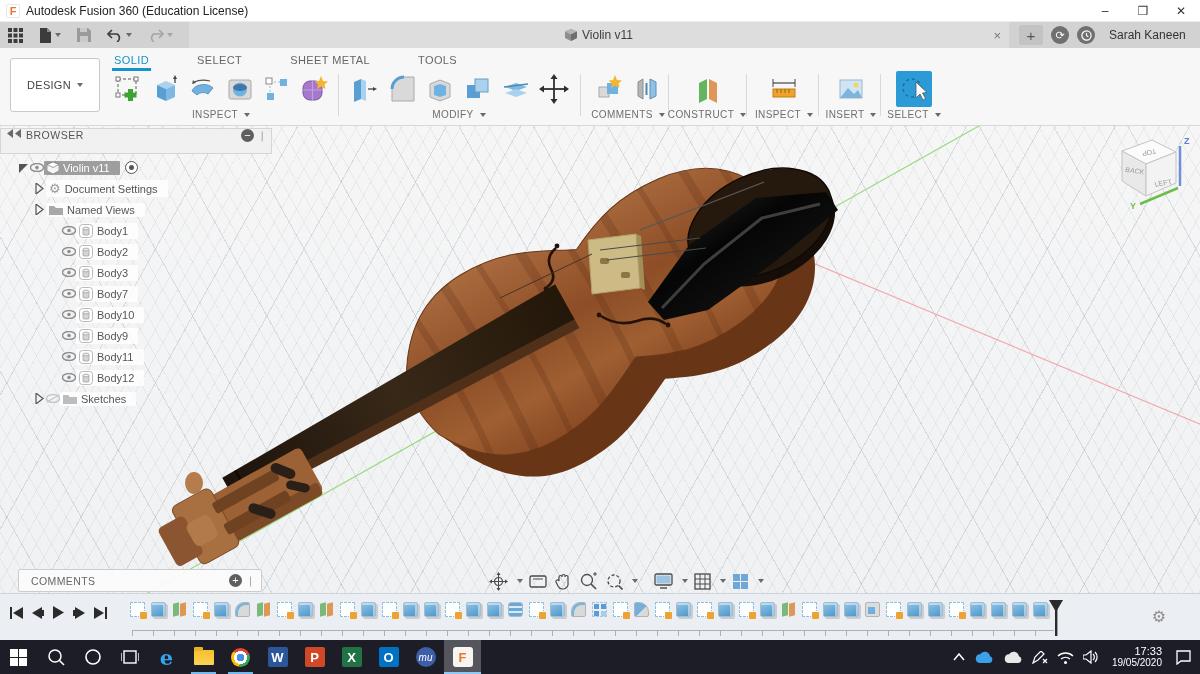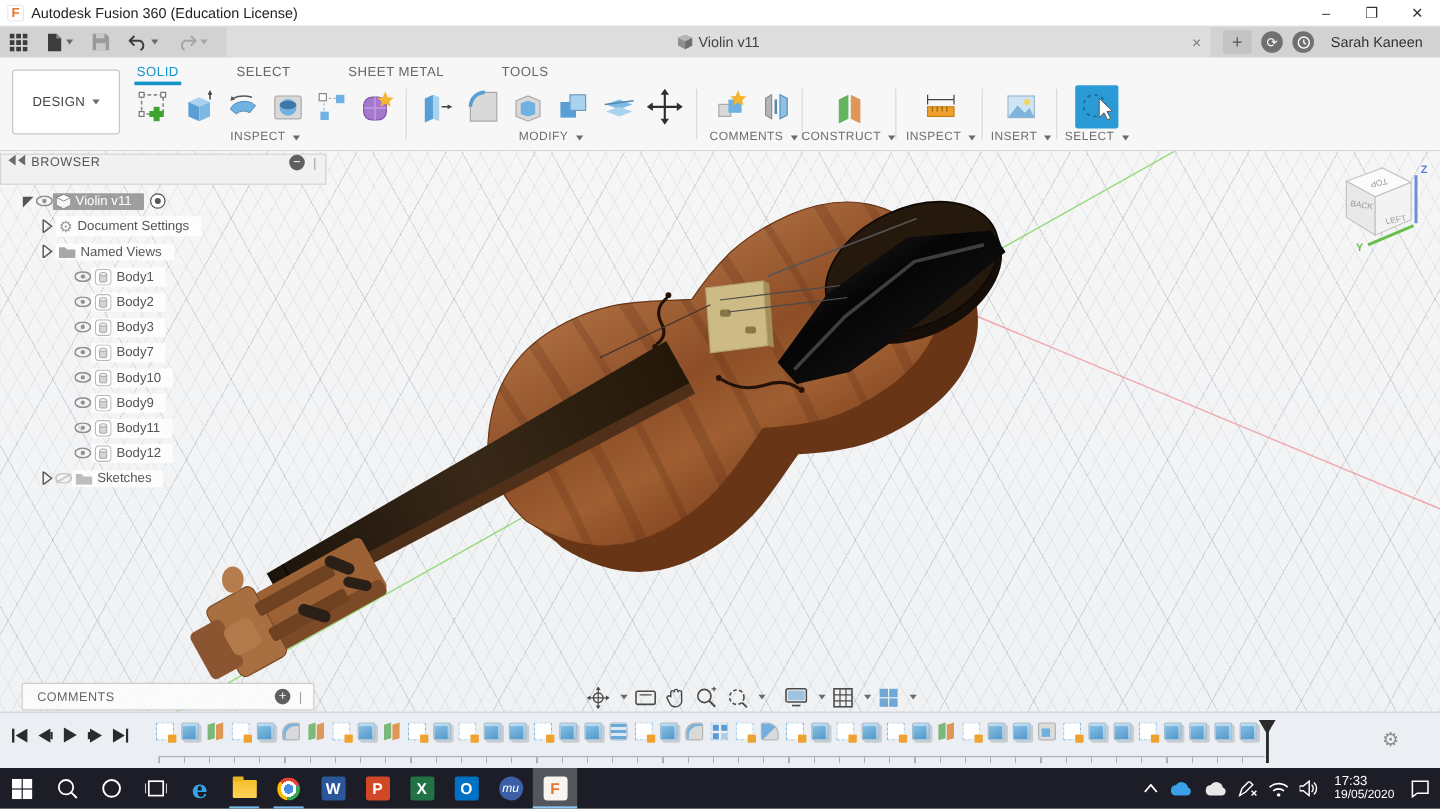--- a/index.html
+++ b/index.html
@@ -108,21 +108,21 @@
   .tbi.active::after{content:"";position:absolute;left:0;right:0;bottom:0;height:2px;background:#8ec8f5}
   .office{width:20px;height:20px;border-radius:2px;display:flex;align-items:center;justify-content:center;font-size:13px;font-weight:bold;color:#fff}
   .chrome-ic{width:19px;height:19px;border-radius:50%;background:
      radial-gradient(circle at 50% 50%, #4a90e2 0 4px, #fff 4px 6.5px, transparent 6.5px),
      conic-gradient(from -50deg,#ea4335 0 33%,#4285f4 33% 34%,#34a853 34% 66%,#fbbc05 66% 100%)}
   .folder-ic{position:relative;width:20px;height:15px;background:linear-gradient(#f6c02d,#fdd255);border-radius:1px}
   .folder-ic::before{content:"";position:absolute;left:0;top:-3px;width:9px;height:4px;background:#e8b224;border-radius:1px 1px 0 0}
   .muse-ic{width:20px;height:20px;border-radius:50%;background:#3c5fa7;color:#fff;font-size:10px;display:flex;align-items:center;justify-content:center;font-style:italic}
   .fusion-ic{width:20px;height:20px;border-radius:3px;background:#f8f5f0;color:#e8762c;font-weight:bold;font-size:13px;display:flex;align-items:center;justify-content:center}
   .tray{margin-left:auto;display:flex;align-items:center;gap:9px;padding-right:8px}
-  .clockblock{font-size:11px;line-height:12px;padding:0 4px}
+  .clockblock{text-align:right;font-size:11px;line-height:12px;padding:0 4px}
   .tray svg{display:block}
 </style>
 </head>
 <body>
 
 <div class="app">
 
   <div class="titlebar">
     <span class="fusion-badge">F</span>
     <span class="titletext">Autodesk Fusion 360 (Education License)</span>

